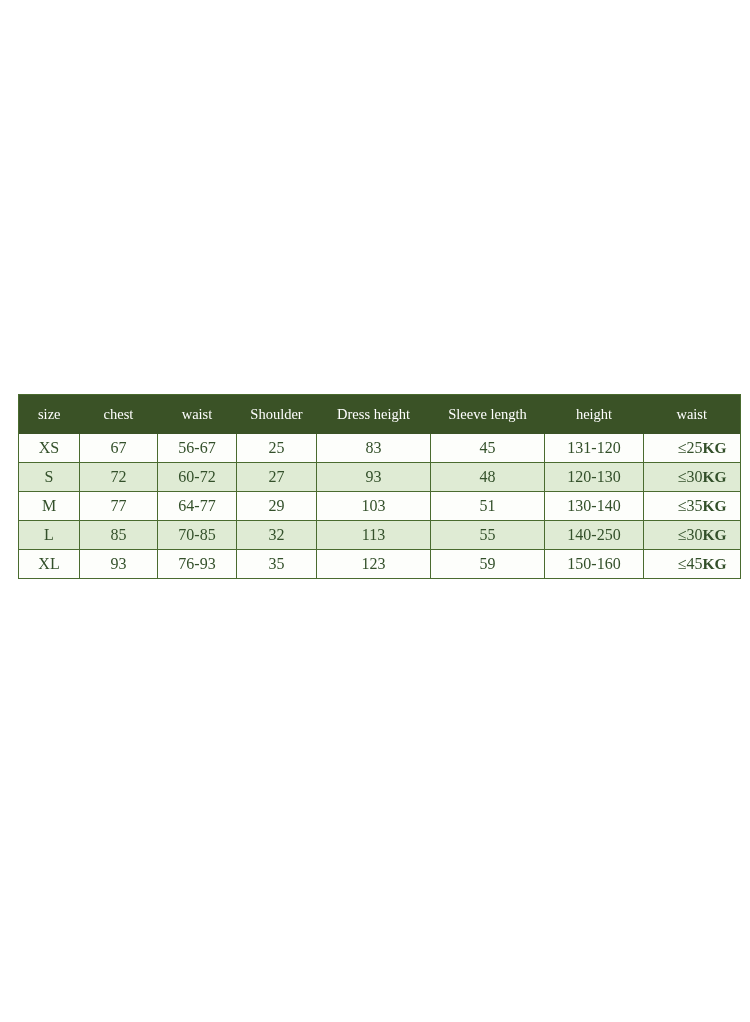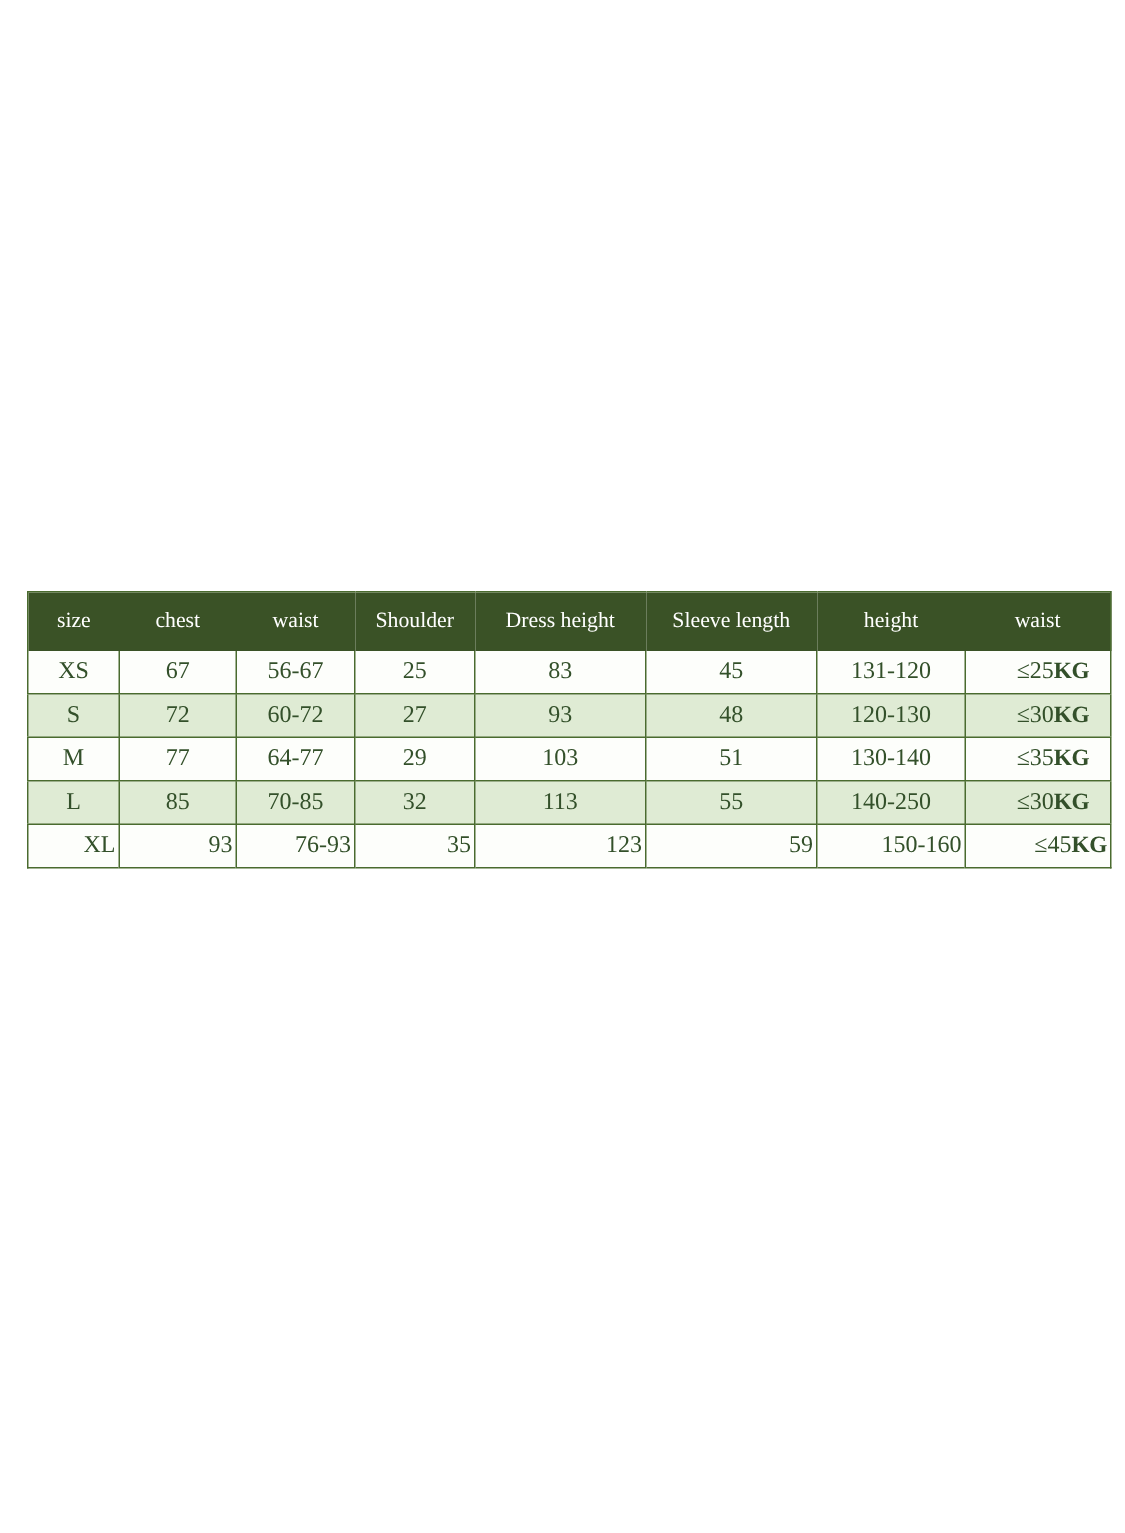--- a/index.html
+++ b/index.html
@@ -65,21 +65,20 @@
     border-bottom: 1px solid #4a6b2f;
     white-space: nowrap;
   }
 
   table.size-chart tbody td:last-child {
     border-right: none;
   }
 
   table.size-chart tbody tr:last-child td {
     border-bottom: none;
-    text-align: right;
   }
 
   table.size-chart tbody tr.row-odd td {
     background: #fdfefb;
   }
 
   table.size-chart tbody tr.row-even td {
     background: #dfebd4;
   }
 

